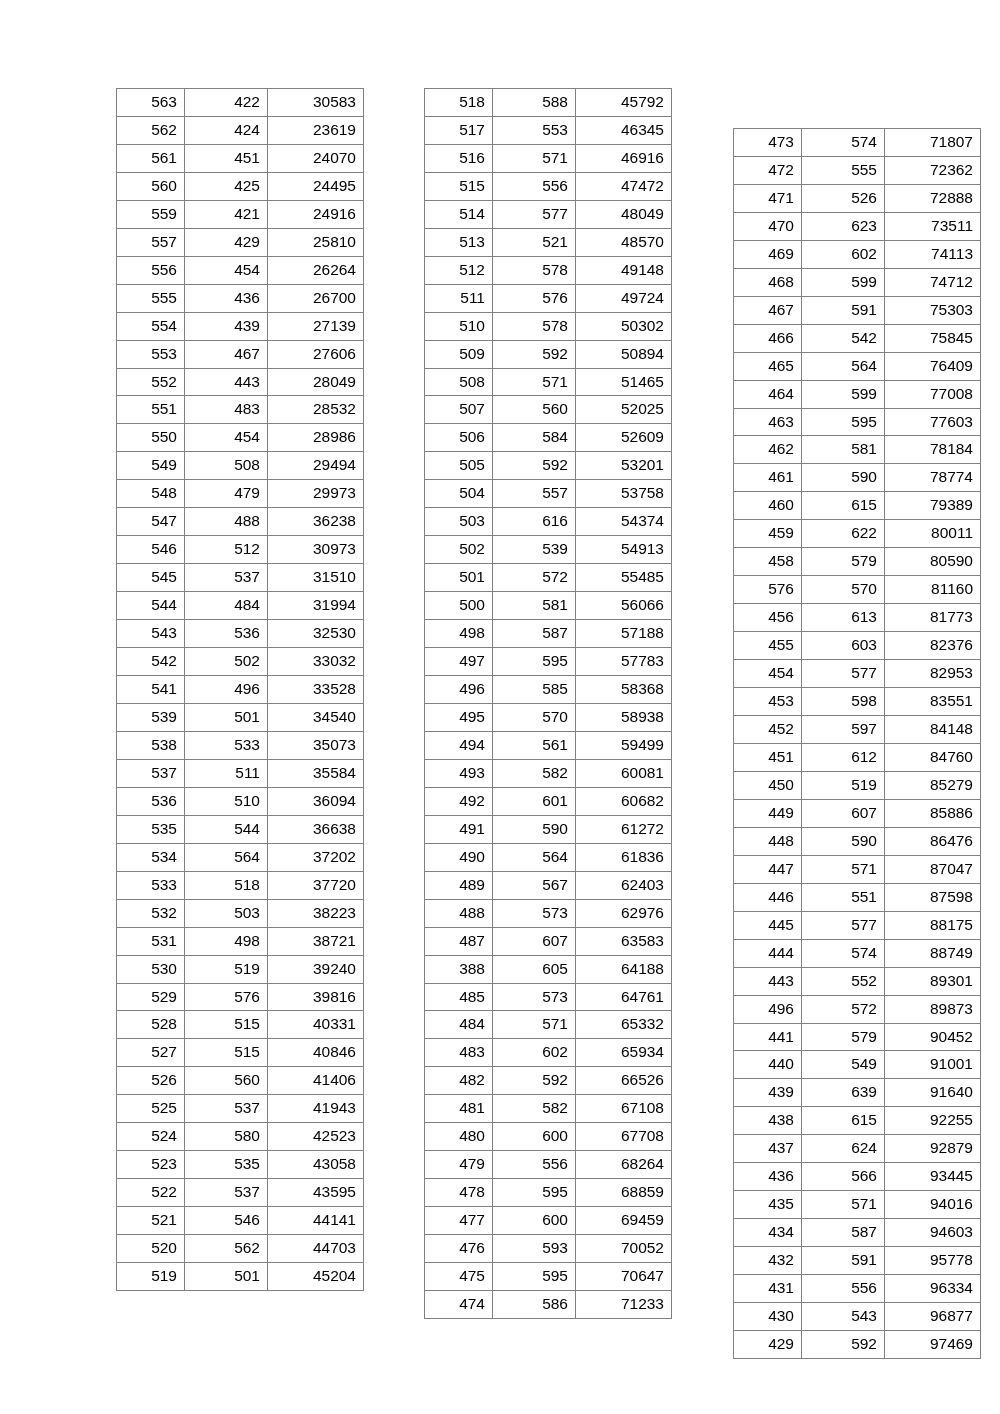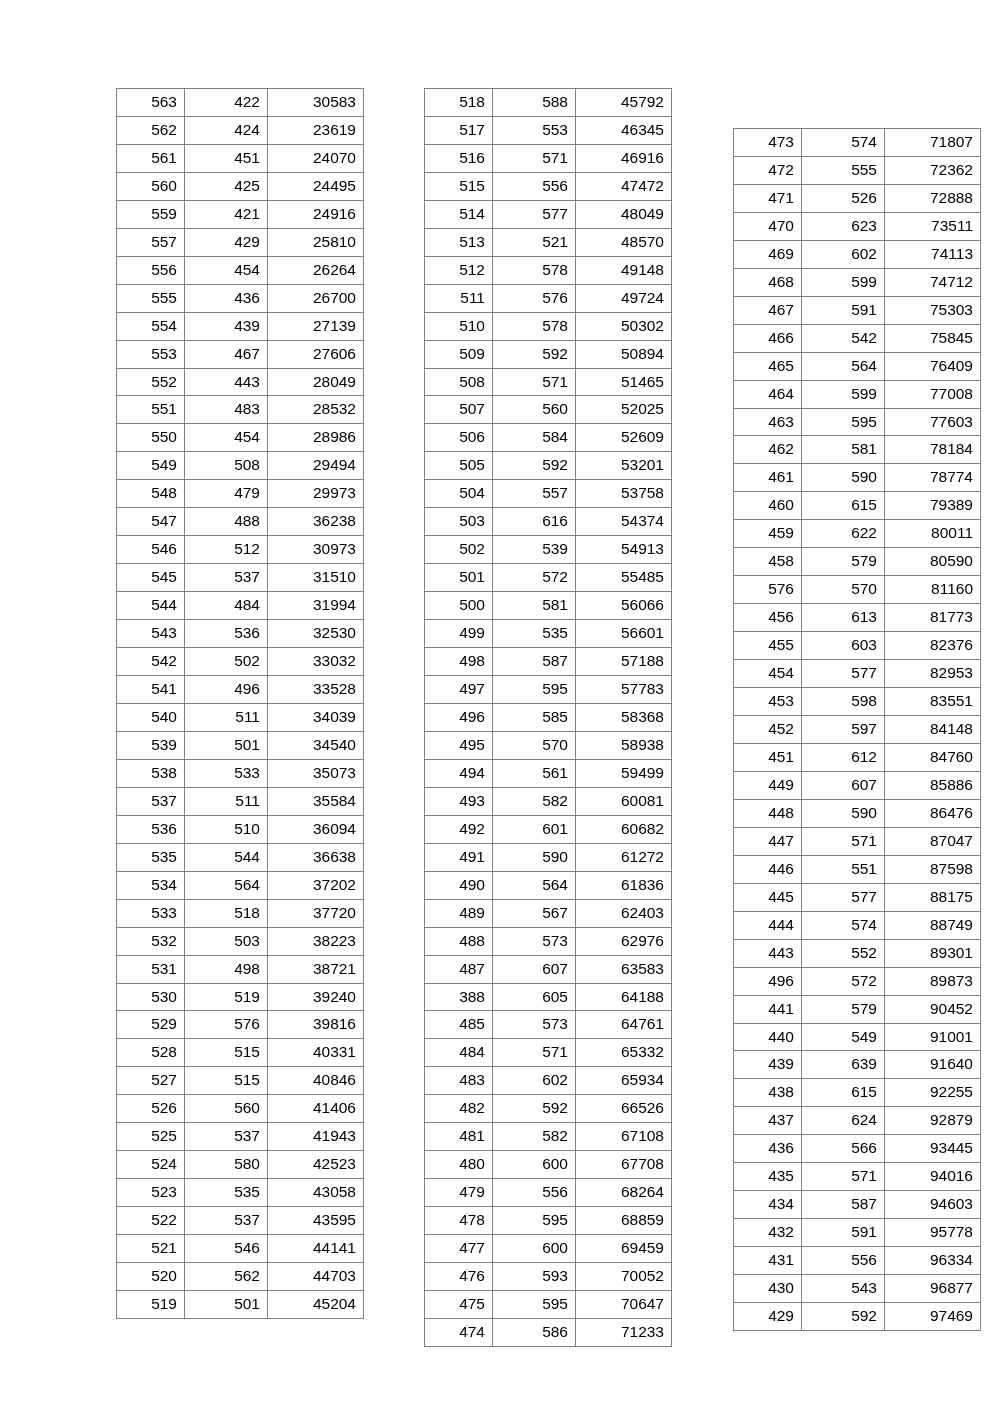--- a/index.html
+++ b/index.html
@@ -172,25 +172,20 @@
               <td class="c-rank">542</td>
               <td class="c-count">502</td>
               <td class="c-cum">33032</td>
             </tr>
             <tr>
               <td class="c-rank">541</td>
               <td class="c-count">496</td>
               <td class="c-cum">33528</td>
             </tr>
             <tr>
-              <td class="c-rank">540</td>
-              <td class="c-count">511</td>
-              <td class="c-cum">34039</td>
-            </tr>
-            <tr>
               <td class="c-rank">539</td>
               <td class="c-count">501</td>
               <td class="c-cum">34540</td>
             </tr>
             <tr>
               <td class="c-rank">538</td>
               <td class="c-count">533</td>
               <td class="c-cum">35073</td>
             </tr>
             <tr>
@@ -384,25 +379,20 @@
               <td class="c-rank">501</td>
               <td class="c-count">572</td>
               <td class="c-cum">55485</td>
             </tr>
             <tr>
               <td class="c-rank">500</td>
               <td class="c-count">581</td>
               <td class="c-cum">56066</td>
             </tr>
             <tr>
-              <td class="c-rank">499</td>
-              <td class="c-count">535</td>
-              <td class="c-cum">56601</td>
-            </tr>
-            <tr>
               <td class="c-rank">498</td>
               <td class="c-count">587</td>
               <td class="c-cum">57188</td>
             </tr>
             <tr>
               <td class="c-rank">497</td>
               <td class="c-count">595</td>
               <td class="c-cum">57783</td>
             </tr>
             <tr>
@@ -634,20 +624,25 @@
             </tr>
             <tr>
               <td class="c-rank">452</td>
               <td class="c-count">597</td>
               <td class="c-cum">84148</td>
             </tr>
             <tr>
               <td class="c-rank">451</td>
               <td class="c-count">612</td>
               <td class="c-cum">84760</td>
+            </tr>
+            <tr>
+              <td class="c-rank">450</td>
+              <td class="c-count">519</td>
+              <td class="c-cum">85279</td>
             </tr>
             <tr>
               <td class="c-rank">449</td>
               <td class="c-count">607</td>
               <td class="c-cum">85886</td>
             </tr>
             <tr>
               <td class="c-rank">448</td>
               <td class="c-count">590</td>
               <td class="c-cum">86476</td>

